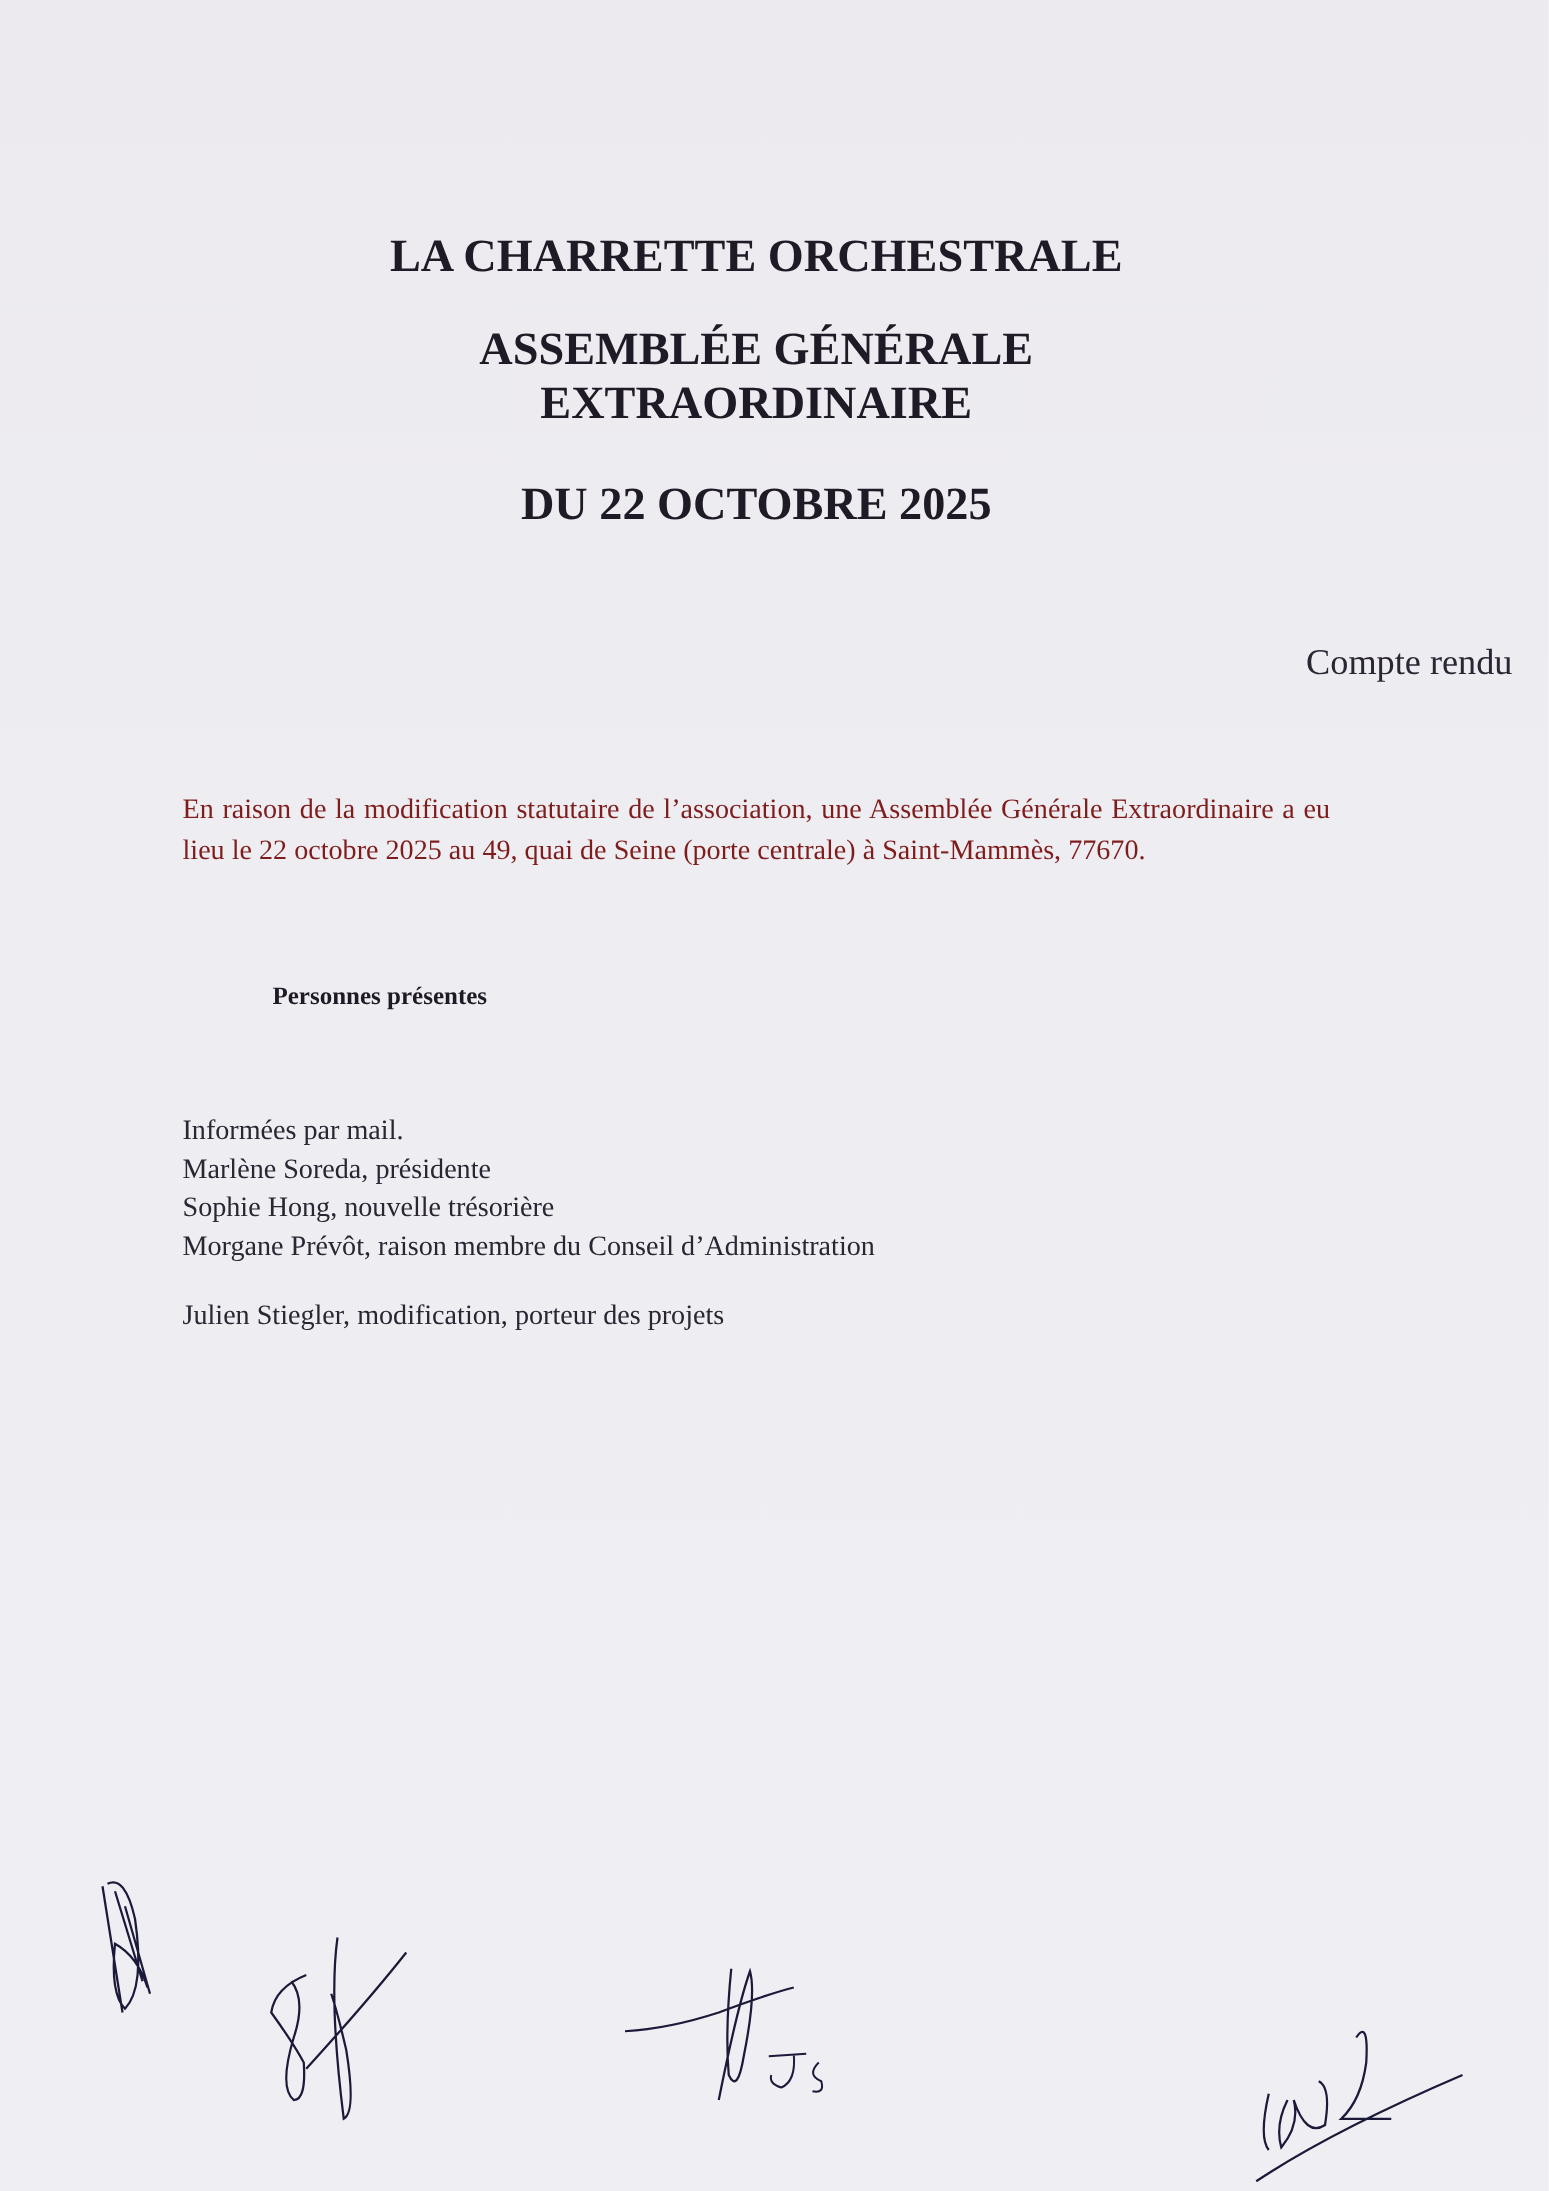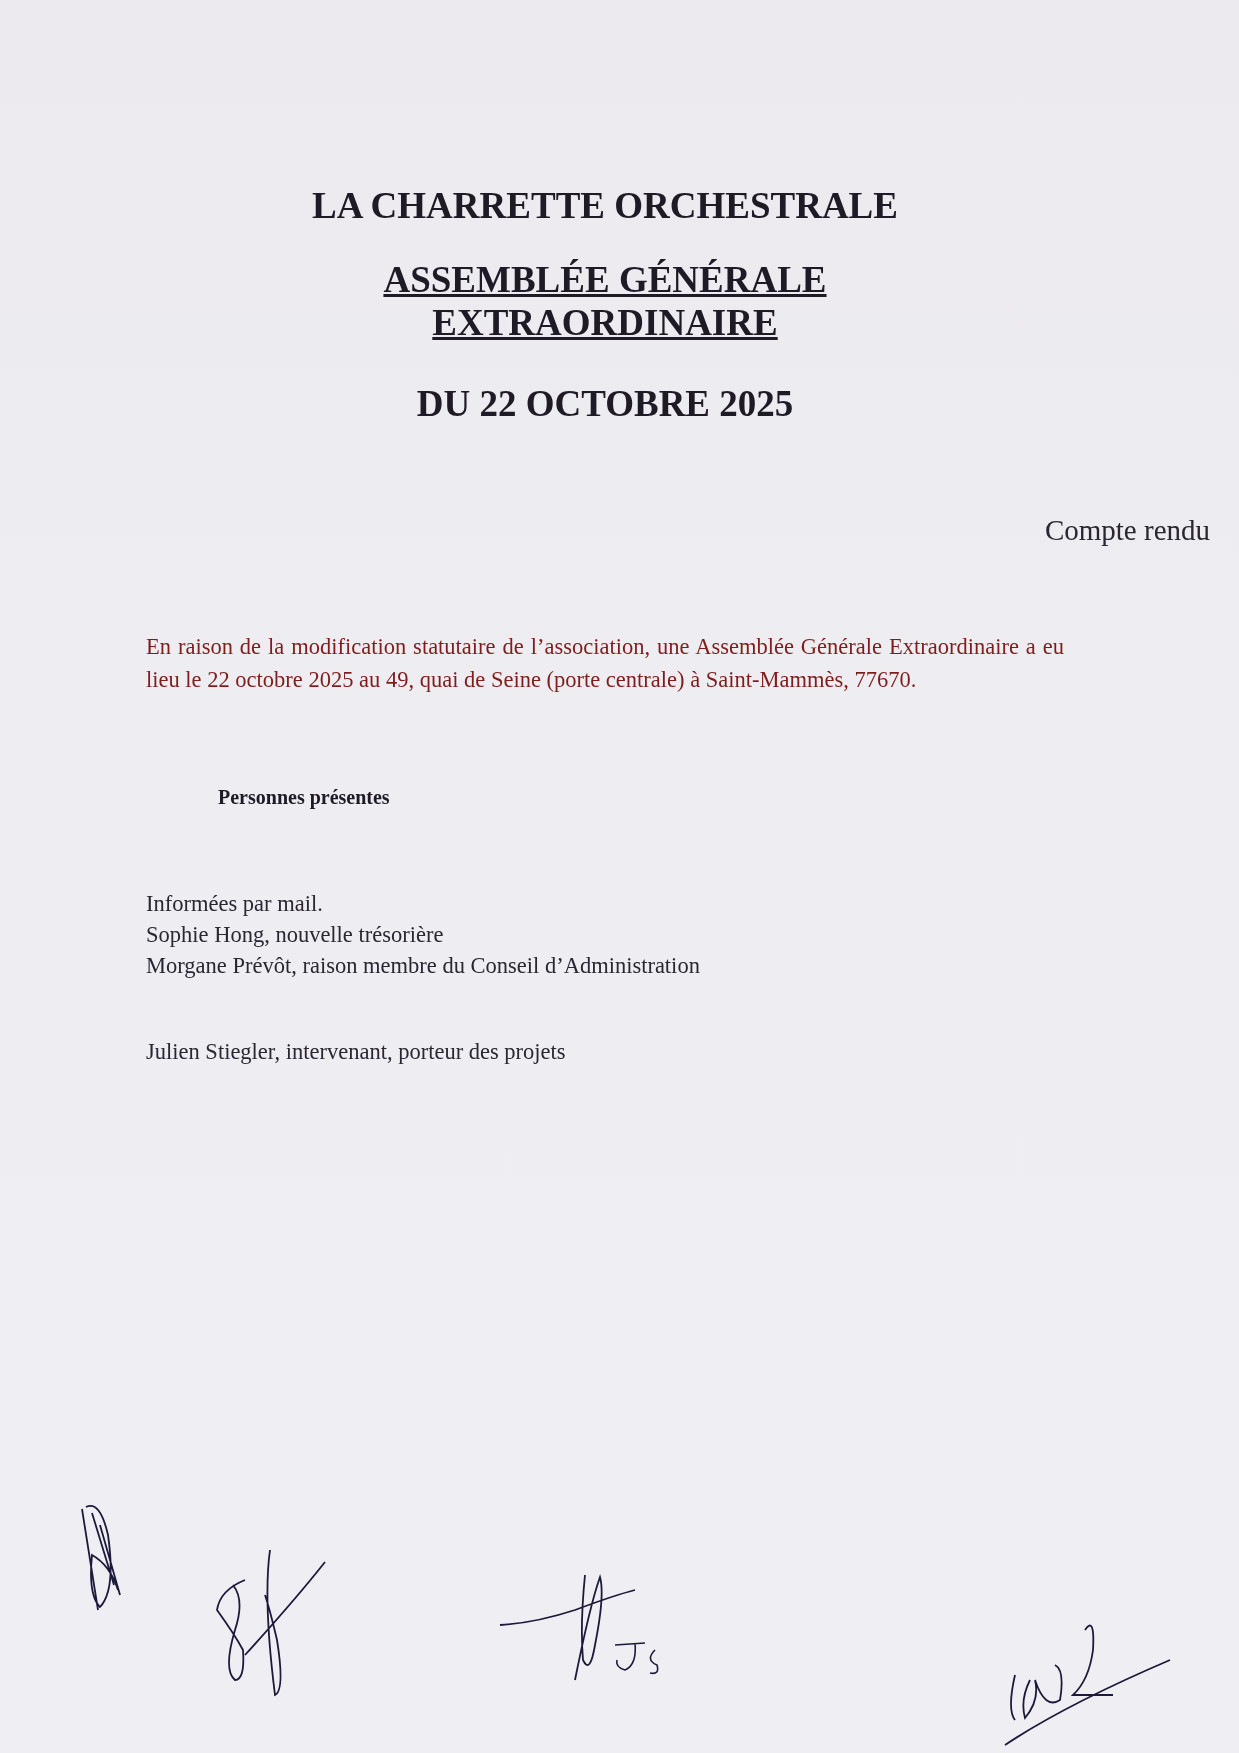--- a/index.html
+++ b/index.html
@@ -8,21 +8,21 @@
     background: linear-gradient(180deg,#eceaef 0%,#eeedf1 40%,#efeef2 100%);
     font-family:"Liberation Serif", serif; color:#1f1b28;
     position:relative;
   }
   .title {
     position:absolute; left:0; width:1210px; text-align:center;
     font-weight:bold; font-size:37px; letter-spacing:0px; color:#1e1a26;
     line-height:43px;
   }
   #t1 { top:184px; }
-  #t2 { top:258px;text-decoration:underline; }
+  #t2 { top:258px; }
   #t3 { top:382px; }
   #subtitle { position:absolute; top:514px; left:0; width:1210px; text-align:right; font-size:29px; color:#2a2633; }
   #intro {
     position:absolute; top:630px; left:146px; width:918px; font-size:22.5px; line-height:33px;
     text-align:justify; color:#7f1d1d;
   }
   #section-heading { position:absolute; top:786px; left:218px; font-size:20px; font-weight:bold; color:#1e1a26; }
   .list { position:absolute; left:146px; font-size:22.5px; line-height:31px; color:#2a2633; }
   #attendees { top:888px; }
   #speaker { top:1036px; }
@@ -39,24 +39,25 @@
 <div id="t3" class="title">DU 22 OCTOBRE 2025</div>
 
 <div id="subtitle">Compte rendu</div>
 
 <p id="intro" style="margin:0">En raison de la modification statutaire de l’association, une Assemblée Générale Extraordinaire a eu lieu le 22 octobre 2025 au 49, quai de Seine (porte centrale) à Saint-Mammès, 77670.</p>
 
 <div id="section-heading">Personnes présentes</div>
 
 <div id="attendees" class="list">
   <div>Informées par mail.</div>
+  <div>Marlène Soreda, présidente</div>
   <div>Sophie Hong, nouvelle trésorière</div>
   <div>Morgane Prévôt, raison membre du Conseil d’Administration</div>
 </div>
-<div id="speaker" class="list">Julien Stiegler, intervenant, porteur des projets</div>
+<div id="speaker" class="list">Julien Stiegler, modification, porteur des projets</div>
 
 <svg class="sig" style="left:70px;top:1495px" width="100" height="130" viewBox="0 0 100 130">
   <path d="M12 14 L28 115 M16 12 Q30 5 38 40 Q46 95 30 112 Q18 100 22 60 Q40 70 48 95 M30 30 L50 100 M22 18 L44 90" stroke="#1c1a3a" stroke-width="1.8" fill="none"></path>
 </svg>
 <svg class="sig" style="left:205px;top:1540px" width="140" height="160" viewBox="0 0 140 160">
   <path d="M40 40 Q15 50 12 70 Q30 95 38 110 Q40 140 30 140 Q18 130 30 90 Q40 60 28 45 M65 10 Q58 60 70 155 Q80 150 72 100 Q65 70 60 55 M40 115 Q90 60 120 22" stroke="#1c1a3a" stroke-width="1.8" fill="none"></path>
 </svg>
 <svg class="sig" style="left:495px;top:1565px" width="200" height="130" viewBox="0 0 200 130">
   <path d="M5 60 Q40 58 80 45 Q120 30 140 25 M90 10 Q85 60 88 95 Q95 110 100 80 Q110 30 105 12 Q95 40 80 115" stroke="#1c1a3a" stroke-width="1.8" fill="none"></path>
   <path d="M120 80 L150 78 M140 78 Q142 100 130 105 Q120 102 122 95 M160 85 Q150 95 162 100 Q165 110 155 108" stroke="#1c1a3a" stroke-width="1.6" fill="none"></path>

